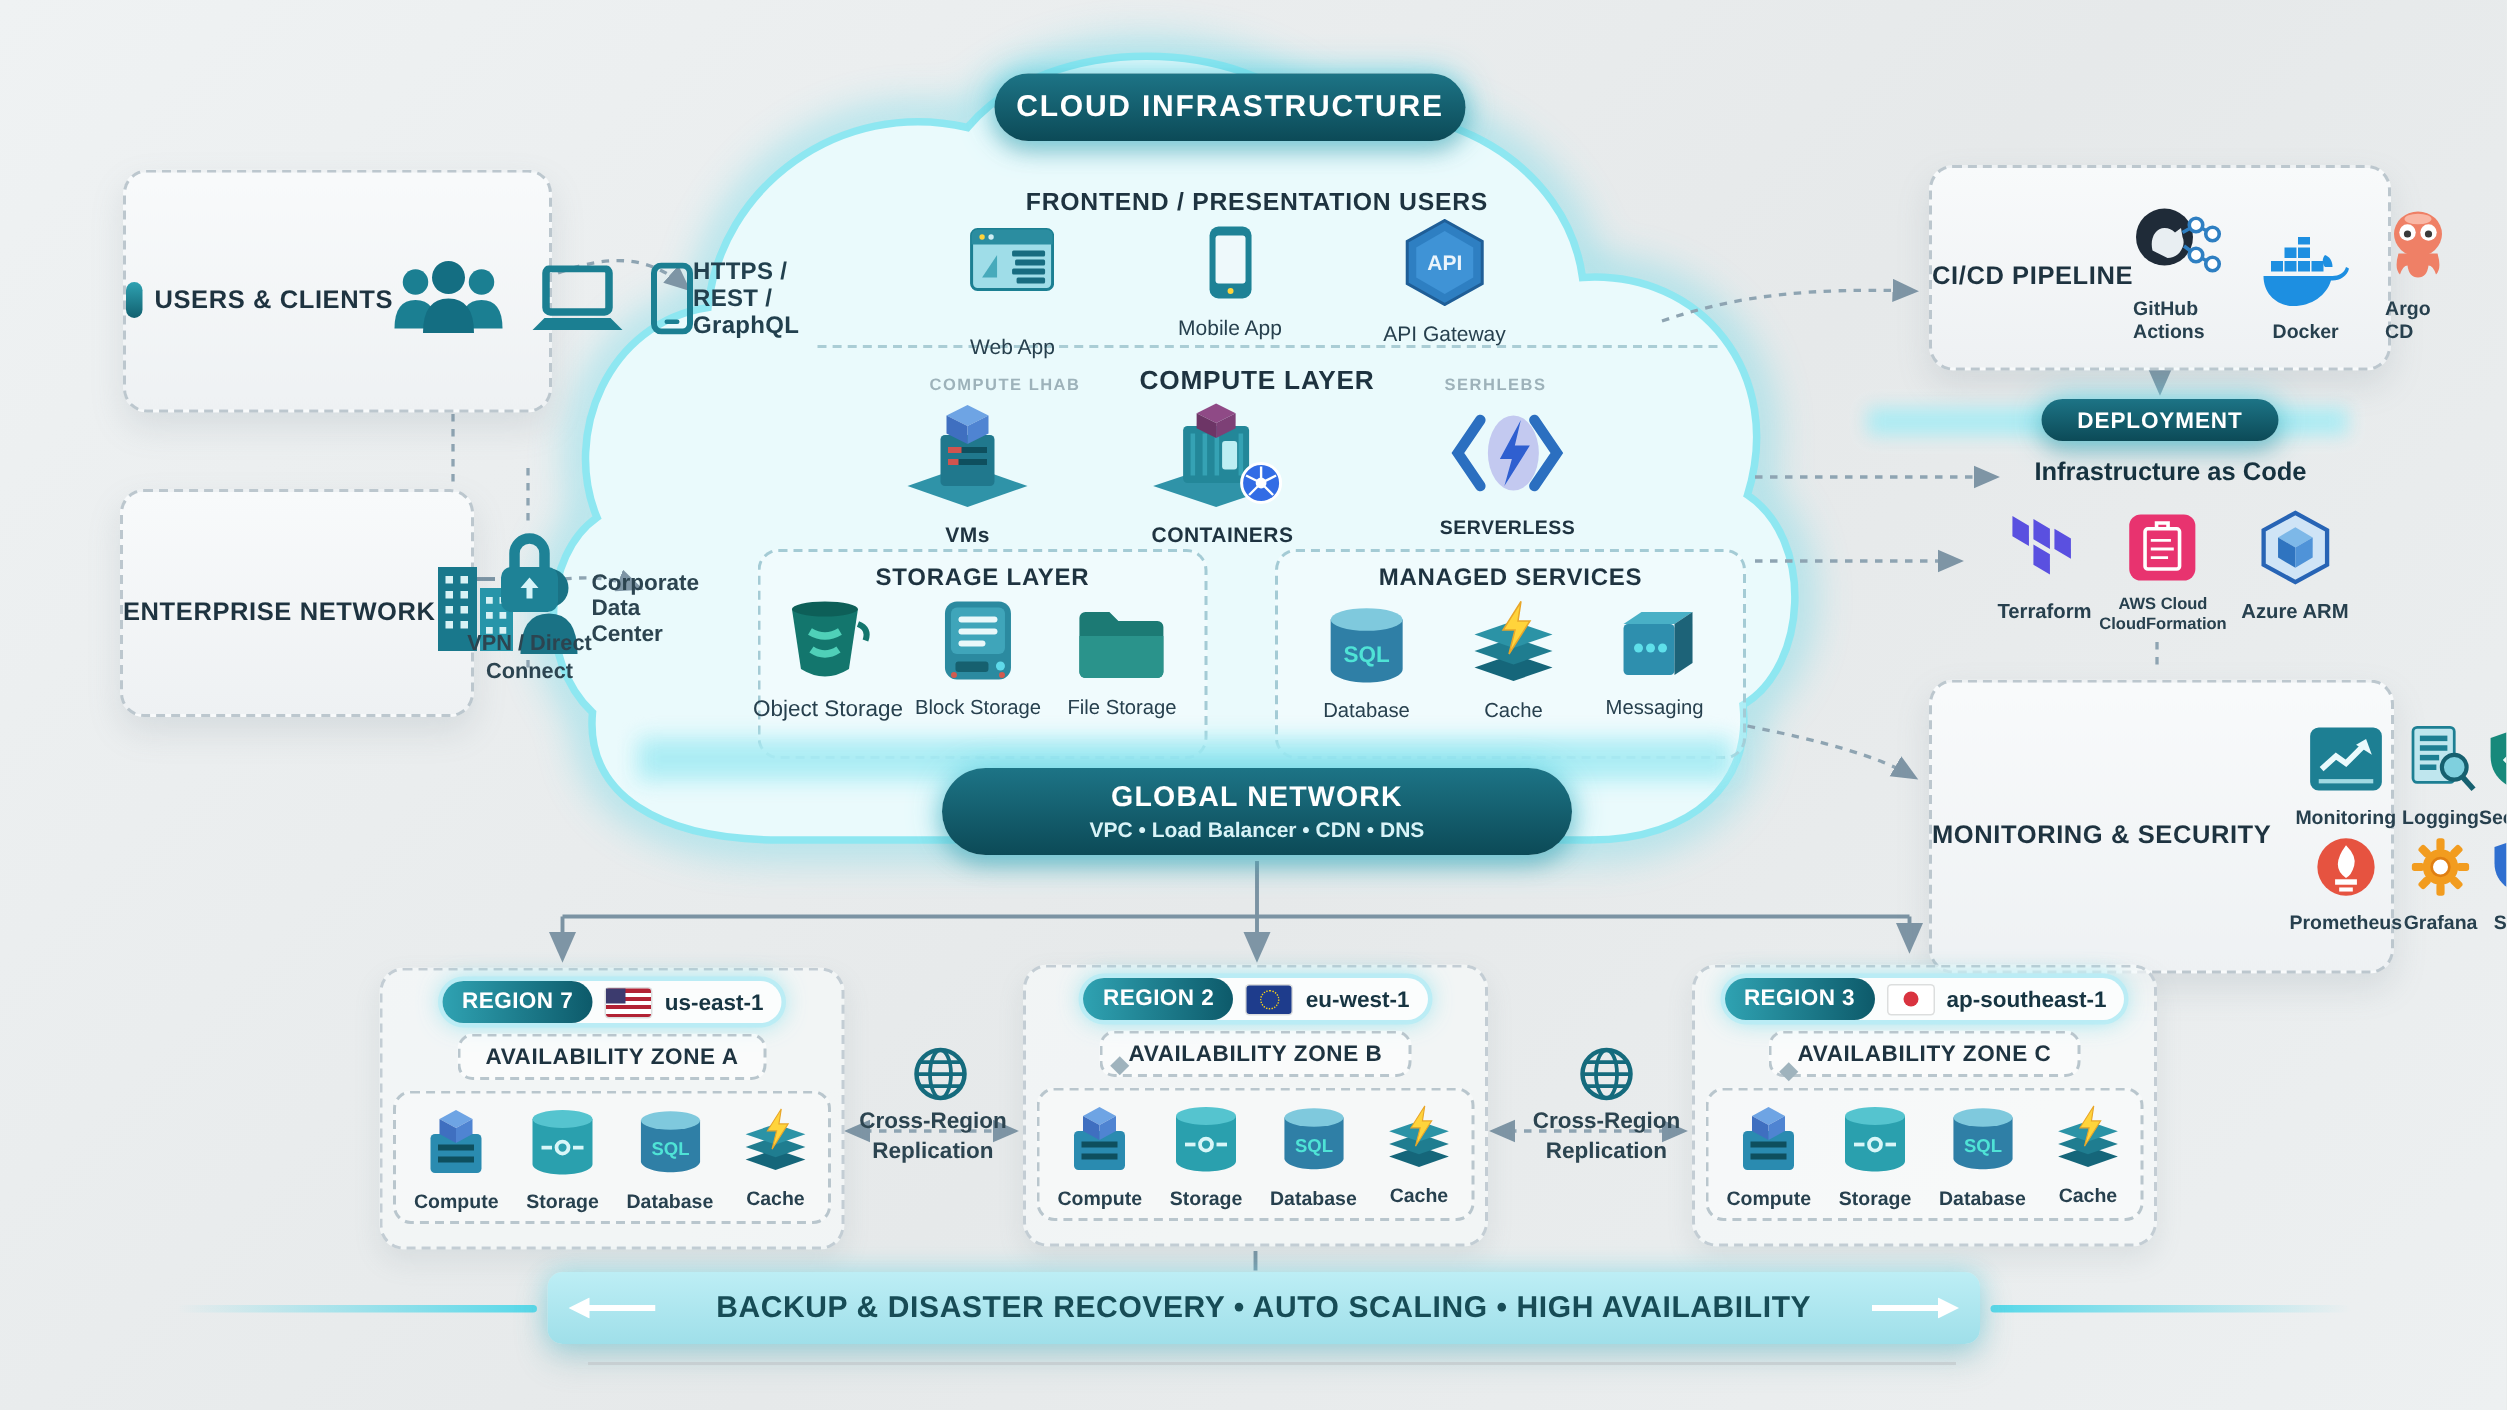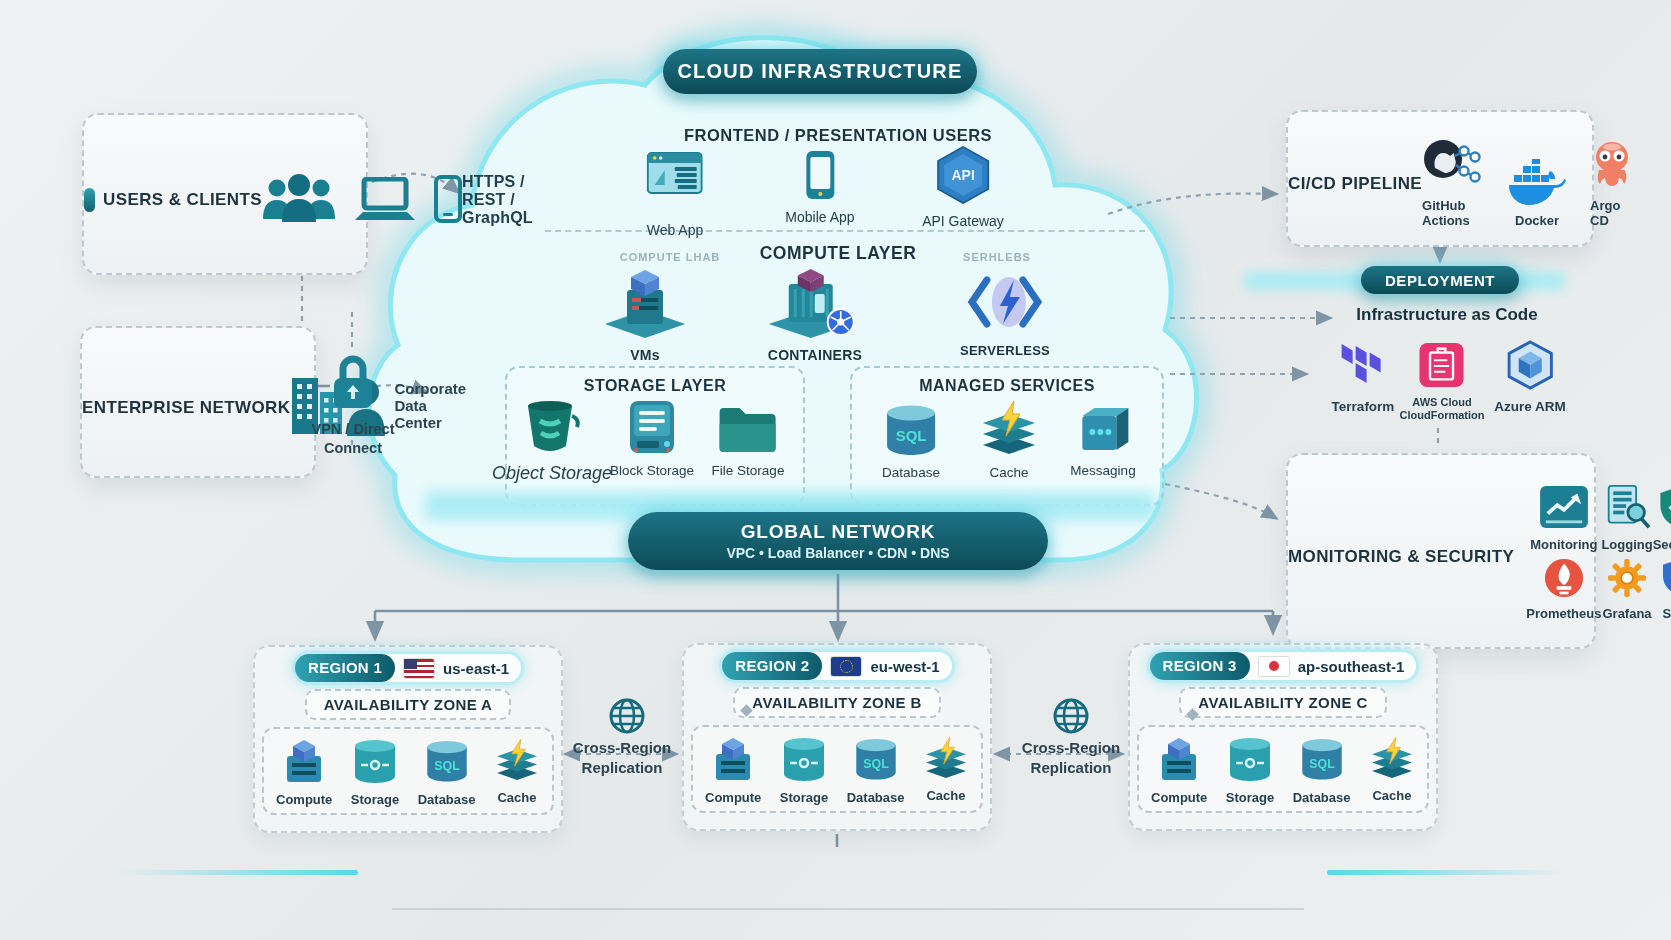--- a/index.html
+++ b/index.html
@@ -316,21 +316,21 @@
       <svg width="56" height="54" viewBox="0 0 56 54">
         <path d="M4 6h44l-6 40q-16 10-32 0z" fill="#13766d"></path>
         <ellipse cx="26" cy="6" rx="22" ry="5" fill="#0d5f58"></ellipse>
         <path d="M48 16q8 3 5 11" stroke="#13766d" stroke-width="4" fill="none"></path>
         <g stroke="#4fd0b8" stroke-width="5" fill="none">
             <path d="M16 21q10 6 20 0"></path>
             <path d="M17 33q9 6 18 0"></path>
           </g>
       </svg>
     </span>
-    <span class="ilabel" style="font-size:18px;font-style:italic;">Object Storage</span>
+    <span class="ilabel" style="font-size:15px;">Object Storage</span>
   </div>
   <div class="cnode" style="left:652px;top:400px;">
     <span>
       <svg width="48" height="54" viewBox="0 0 48 54">
         <rect x="2" y="1" width="44" height="52" rx="8" fill="#2b8aa0"></rect>
         <rect x="6" y="5" width="36" height="31" rx="4" fill="#3fa5ba"></rect>
         <g fill="#e9f8fa">
             <rect x="11" y="11" width="26" height="4" rx="2"></rect>
             <rect x="11" y="19" width="26" height="4" rx="2"></rect>
             <rect x="11" y="27" width="18" height="4" rx="2"></rect>
@@ -583,21 +583,21 @@
             <path d="M20 8l12 4v9c0 8-5 13-12 16z" fill="#4f8ae0"></path>
           </svg>
         </span>
         <span class="zlabel">SIEM</span>
       </div>
     </div>
   </div>
 
   <div class="region-box" style="left:253px;top:645px;">
     <div class="region-pill">
-      <span class="rp-name">REGION 1</span>
+      <span class="rp-name">REGION 7</span>
       <span class="flag flag-us">
           <span class="canton"></span>
         </span>
       <span class="rp-code">us-east-1</span>
     </div>
     <div class="az">AVAILABILITY ZONE A</div>
     <div class="zone">
       <div class="zitem">
         <span>
           <svg width="46" height="46" viewBox="0 0 46 46">
@@ -802,15 +802,26 @@
       <line x1="4" y1="26" x2="32" y2="26" stroke="#156b7d" stroke-width="2.5"></line>
     </svg>
   </div>
   <div class="rep-label" style="left:1071px;top:738px;">
     <span>Cross-Region</span><br>
     <span>Replication</span>
   </div>
 
   <div class="cyan-line" style="left:118px;width:240px;background:linear-gradient(90deg,rgba(86,216,233,0),#56d8e9);"></div>
   <div class="cyan-line" style="left:1327px;width:240px;background:linear-gradient(270deg,rgba(86,216,233,0),#56d8e9);"></div>
+  <div class="banner">
+    <svg width="58" height="14" style="position:absolute;left:14px;">
+      <path d="M58 7H12" stroke="#ffffff" stroke-width="4"></path>
+        <path d="M14 0L0 7l14 7z" fill="#ffffff"></path>
+    </svg>
+    <span>BACKUP &amp; DISASTER RECOVERY • AUTO SCALING • HIGH AVAILABILITY</span>
+    <svg width="58" height="14" style="position:absolute;right:14px;">
+      <path d="M0 7h46" stroke="#ffffff" stroke-width="4"></path>
+        <path d="M44 0l14 7-14 7z" fill="#ffffff"></path>
+    </svg>
+  </div>
   <div class="subline"></div>
 
 </div>
 
 </body></html>

